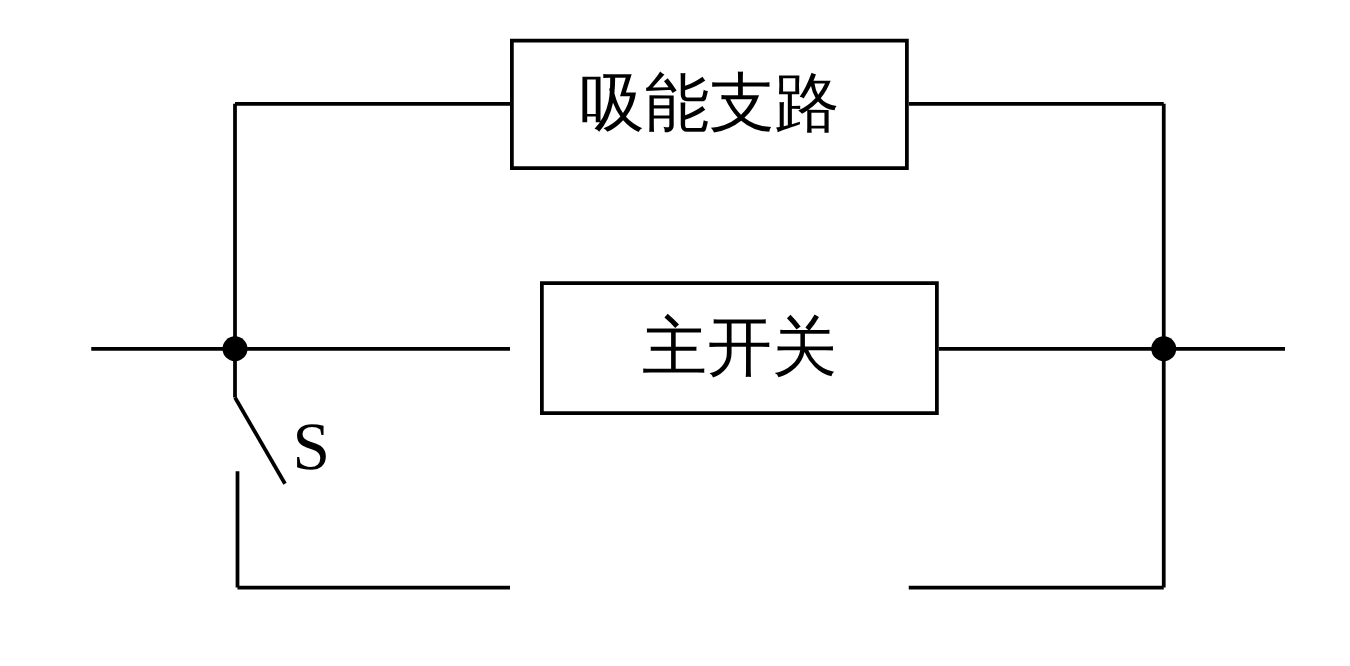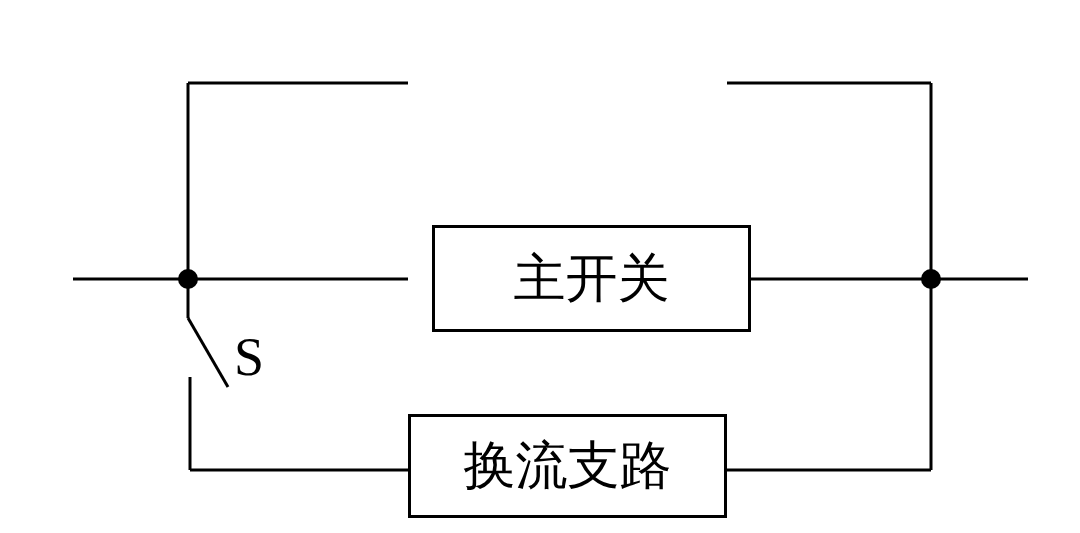--- a/index.html
+++ b/index.html
@@ -76,24 +76,24 @@
       <line x1="188" y1="318" x2="228" y2="387"></line>
       <line x1="190" y1="377" x2="190" y2="470"></line>
 
       <line x1="190" y1="470" x2="408" y2="470"></line>
     </g>
 
     <circle cx="188" cy="279" r="10" fill="#000000"></circle>
     <circle cx="931" cy="279" r="10" fill="#000000"></circle>
   </svg>
 
+  <div class="block box-top">
+    <span class="block-label">吸能支路</span>
+  </div>
 
   <div class="block box-middle">
     <span class="block-label">主开关</span>
   </div>
 
-  <div class="block box-bottom">
-    <span class="block-label">换流支路</span>
-  </div>
 
   <div class="switch-label">S</div>
 
 </div>
 
 </body></html>

